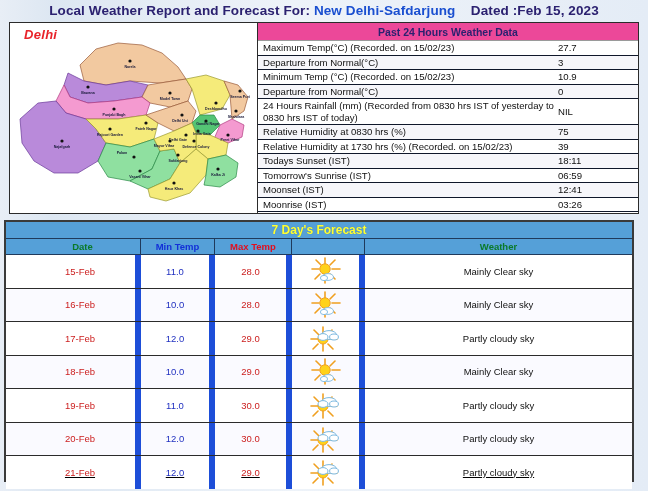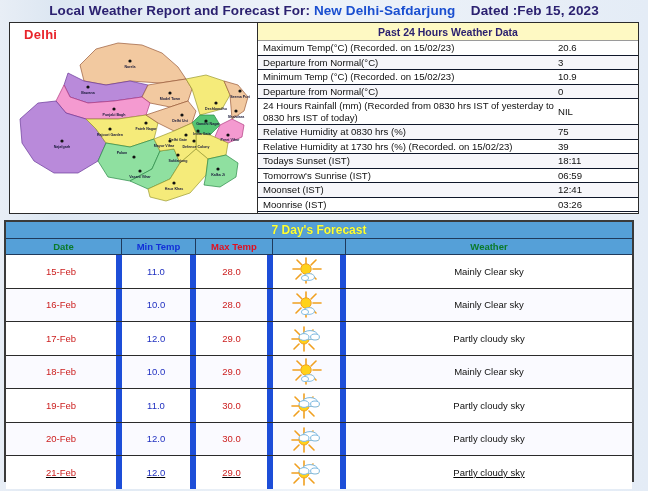--- a/index.html
+++ b/index.html
@@ -31,29 +31,29 @@
     display:flex;
   }
   .map-cell{
     width:248px;height:100%;box-sizing:border-box;
     border-right:1px solid #2b2b2b;
     position:relative;background:#fff;overflow:hidden;
   }
   .map-title{
     position:absolute;left:14px;top:4px;
     font-size:13px;font-weight:bold;color:#e8232a;
-    letter-spacing:.3px;z-index:5;
+    letter-spacing:.3px;z-index:5;font-style:italic;
   }
   .map-svg{position:absolute;left:0;top:0;width:248px;height:190px;}
   .mlabel{font-size:3.6px;font-weight:bold;fill:#1a1a3a;font-family:"Liberation Sans",sans-serif;}
 
   .data-cell{flex:1;height:100%;box-sizing:border-box;background:#fff;position:relative;}
   .data-head{
     text-align:center;font-size:10.5px;font-weight:bold;color:#2b2170;
-    padding:3px 0 2px;background:#fef9c3;
+    padding:3px 0 2px;background:#ec4899;
     border-bottom:1px solid #9a9a9a;
   }
   .drow{
     display:flex;align-items:center;
     border-bottom:1px solid #0f172a;
     font-size:9.6px;color:#111;
     min-height:13px;
   }
   .drow:nth-child(odd){background:#ffffff;}
   .drow:nth-child(even){background:#f6f6fa;}
@@ -76,21 +76,21 @@
     text-shadow:0 0 1px rgba(0,0,0,.25);
   }
   .fc-head{
     display:flex;height:15px;background:#55a0d8;
     border-bottom:1px solid #1f3a5c;
   }
   .fc-head div{
     font-size:9.5px;font-weight:bold;line-height:15px;text-align:center;
     border-right:1px solid #1f3a5c;box-sizing:border-box;
   }
-  .c-date{width:116px;color:#0a7a2a;}
+  .c-date{width:116px;color:#0a7a2a;margin-left:19px;}
   .c-min{width:74px;color:#1230d8;}
   .c-max{width:77px;color:#e01020;}
   .c-icon{width:73px;}
   .c-wx{flex:1;color:#0a7a2a;border-right:none !important;}
 
   .fc-row{display:flex;height:32.5px;border-bottom:1px solid #2b2b2b;}
   .fc-row:last-child{border-bottom:none;text-decoration:underline;}
   .fc-row:nth-child(odd){background:#ffffff;}
   .fc-row:nth-child(even){background:#fafaff;}
   .fc-row > div{
@@ -203,21 +203,21 @@
             <text x="230" y="75">Seema Puri</text>
         </g>
       </svg>
     </div>
 
     <div class="data-cell">
       <div class="data-head">Past 24 Hours Weather Data</div>
       <div>
         <div class="drow">
             <div class="lbl">Maximum Temp(°C) (Recorded. on 15/02/23)</div>
-            <div class="val">20.6</div>
+            <div class="val">27.7</div>
           </div>
         <div class="drow">
             <div class="lbl">Departure from Normal(°C)</div>
             <div class="val">3</div>
           </div>
         <div class="drow">
             <div class="lbl">Minimum Temp (°C) (Recorded. on 15/02/23)</div>
             <div class="val">10.9</div>
           </div>
         <div class="drow">

